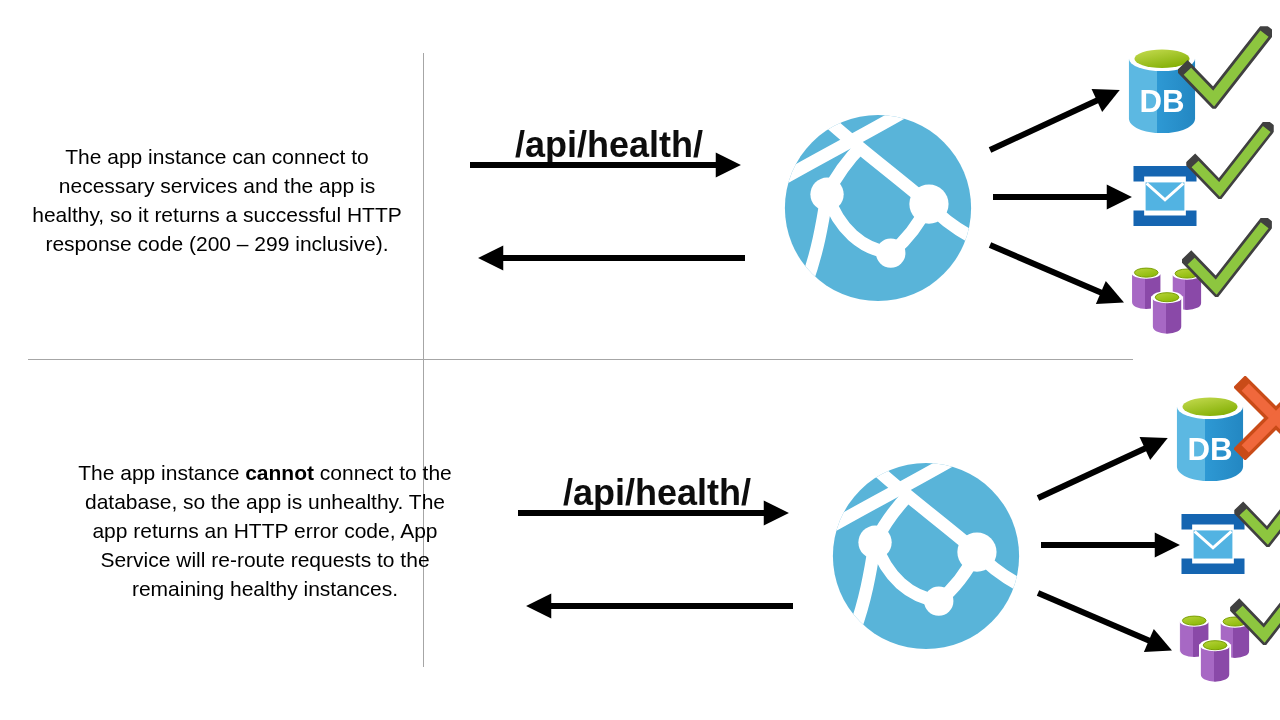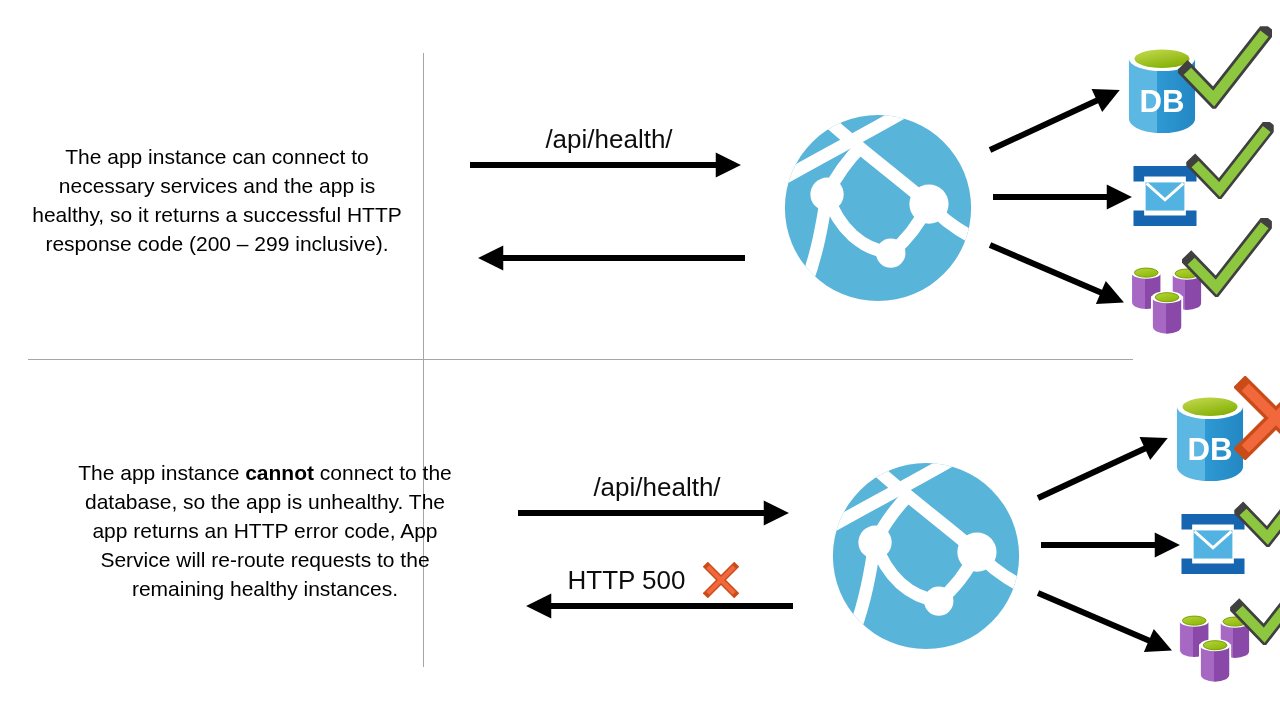--- a/index.html
+++ b/index.html
@@ -12,21 +12,21 @@
   .p-healthy{top:0;}
   .p-unhealthy{top:348px;margin-left:48px;}
 
   .description{position:absolute;left:28px;width:378px;margin:0;text-align:center;
                font-size:21px;line-height:29px;color:#000;}
   .p-healthy .description{top:142px;}
   .p-unhealthy .description{top:110px;}
   .description b{font-weight:bold;}
 
   .request-label{position:absolute;left:470px;top:124px;width:278px;text-align:center;
-                 font-size:26px;color:#0d0d0d;}
+                 font-size:36px;color:#0d0d0d;font-weight:bold;}
   .response-row{position:absolute;left:498px;top:212px;width:216px;height:40px;
                 display:flex;align-items:center;justify-content:center;gap:15px;
                 font-size:26px;color:#0d0d0d;}
 
   .arrows{position:absolute;left:455px;top:60px;}
   .arr{stroke:#000;stroke-width:6;}
 
   .globe{position:absolute;left:780px;top:110px;width:196px;height:196px;}
 
   .svc{position:absolute;}
@@ -199,29 +199,20 @@
         </svg>
 
     </span>
   </section>
 
   <section class="panel p-unhealthy">
     <p class="description"><span>The app instance </span><b>cannot</b><span> connect to the database, so the app is unhealthy. The app returns an HTTP error code, App Service will re-route requests to the remaining healthy instances.</span></p>
 
     <div class="request-label">/api/health/</div>
 
-    <div class="response-row">
-      <span class="response-label">HTTP 500</span>
-      <span class="status resp-status" data-status="error">
-
-        <svg class="icon-x" viewBox="0 0 90 90">
-            <use href="#sym-x"></use>
-          </svg>
-      </span>
-    </div>
 
     <svg class="arrows" viewBox="0 0 700 260" width="700" height="260">
       <line class="arr" x1="15" y1="105" x2="262" y2="105" marker-end="url(#ah)"></line>
       <line class="arr" x1="290" y1="198" x2="47" y2="198" marker-end="url(#ah)"></line>
       <line class="arr" x1="535" y1="90" x2="643" y2="40" marker-end="url(#ah)"></line>
       <line class="arr" x1="538" y1="137" x2="653" y2="137" marker-end="url(#ah)"></line>
       <line class="arr" x1="535" y1="185" x2="647" y2="233" marker-end="url(#ah)"></line>
     </svg>
 
     <svg class="globe" viewBox="0 0 200 200">

